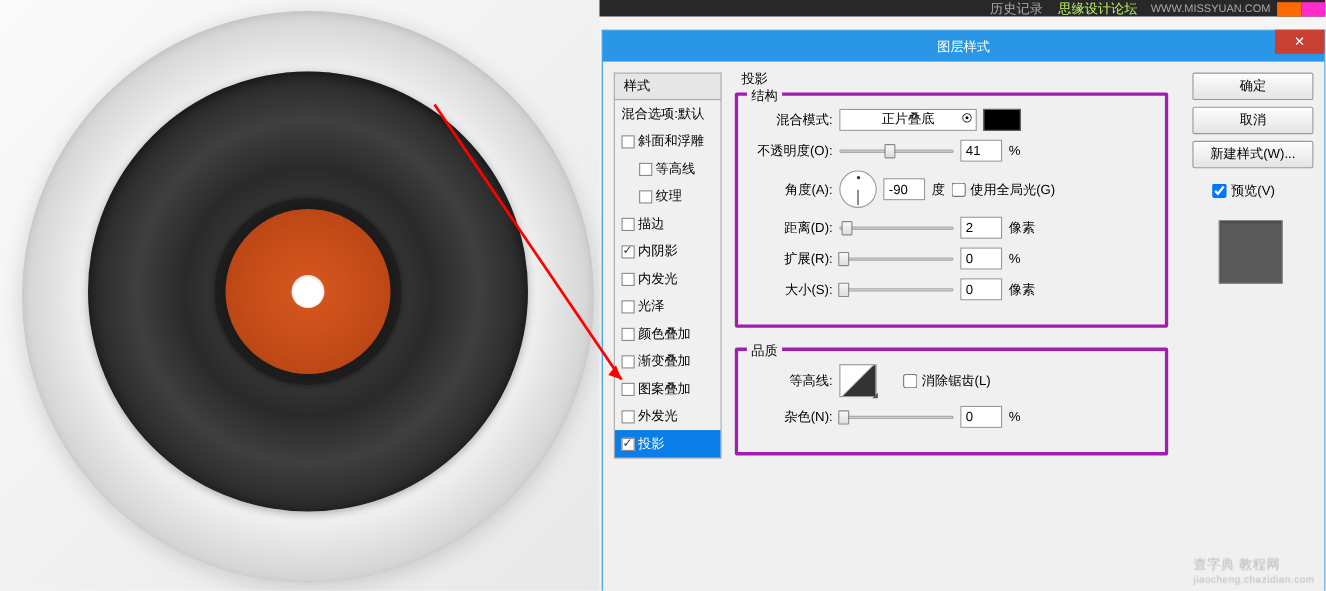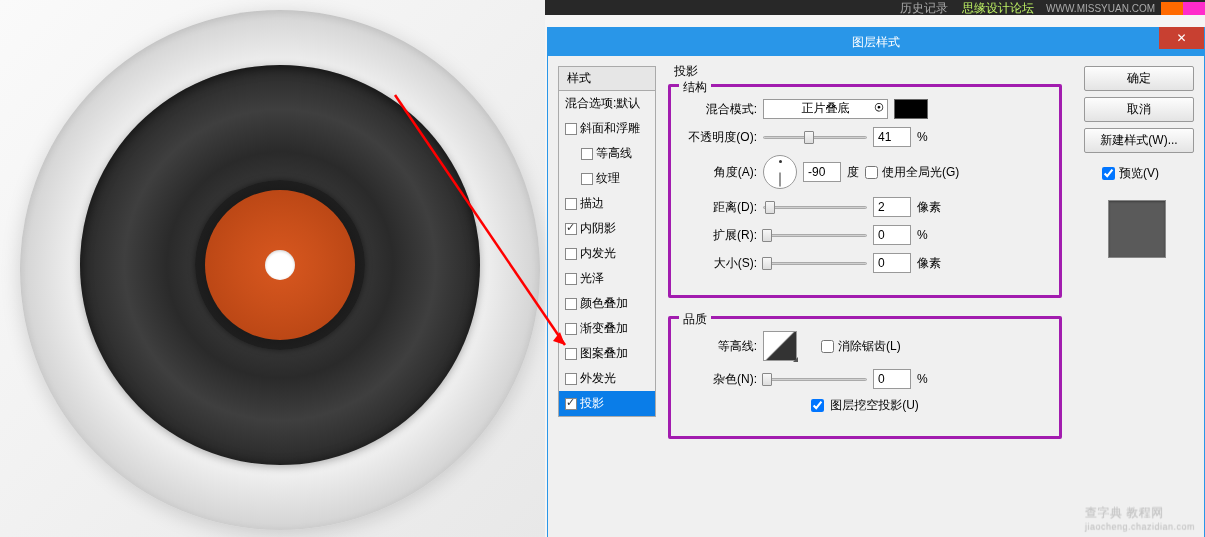--- a/index.html
+++ b/index.html
@@ -246,24 +246,20 @@
 
         <div class="form-row">
           <span class="form-label">杂色(N):</span>
           <div class="slider-track">
               <div class="slider-thumb" style="left:-2px"></div>
             </div>
           <input class="num-input" value="0" style="">
           <span class="unit-label">%</span>
         </div>
 
-        <div class="form-row" style="justify-content:center">
-          <input type="checkbox" class="std-checkbox" checked="" style="">
-          <span>图层挖空投影(U)</span>
-        </div>
 
       </div>
     </div>
 
     <div class="right-buttons">
       <button class="std-button">确定</button>
       <button class="std-button">取消</button>
       <button class="std-button">新建样式(W)...</button>
       <div class="checkbox-row" style="margin-top:6px;margin-left:18px">
         <input type="checkbox" class="std-checkbox" checked="" style="">

